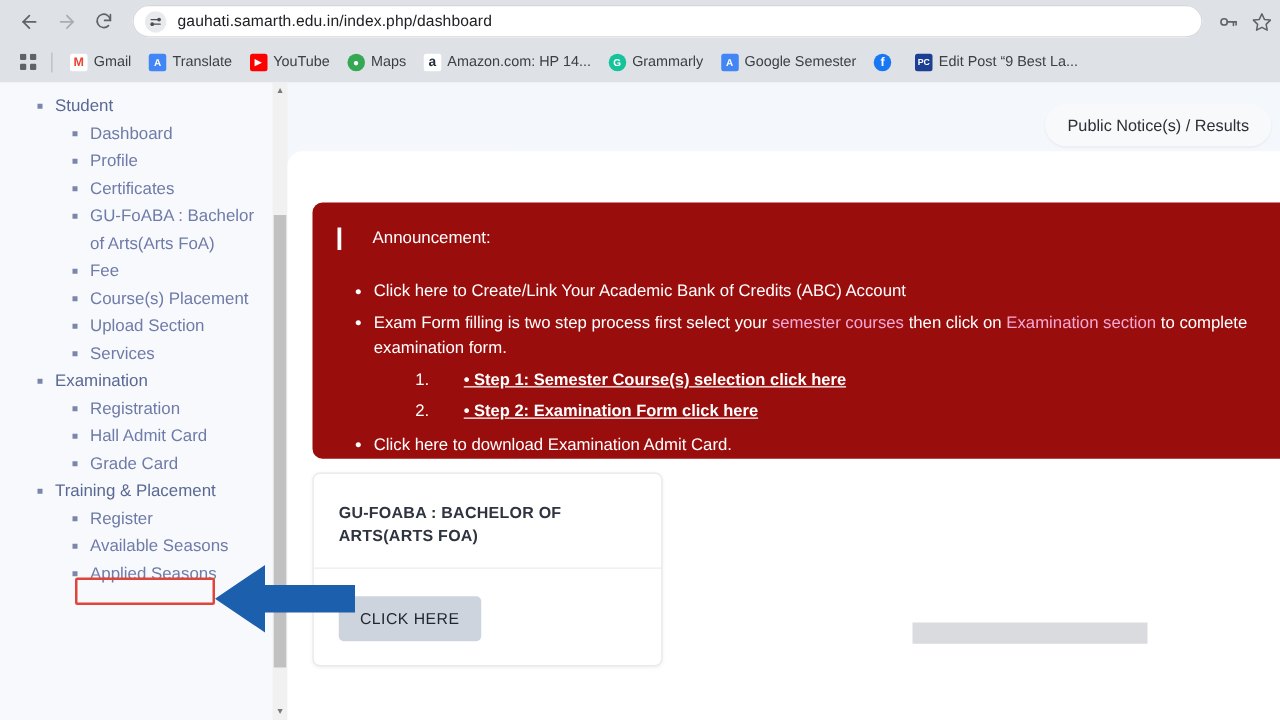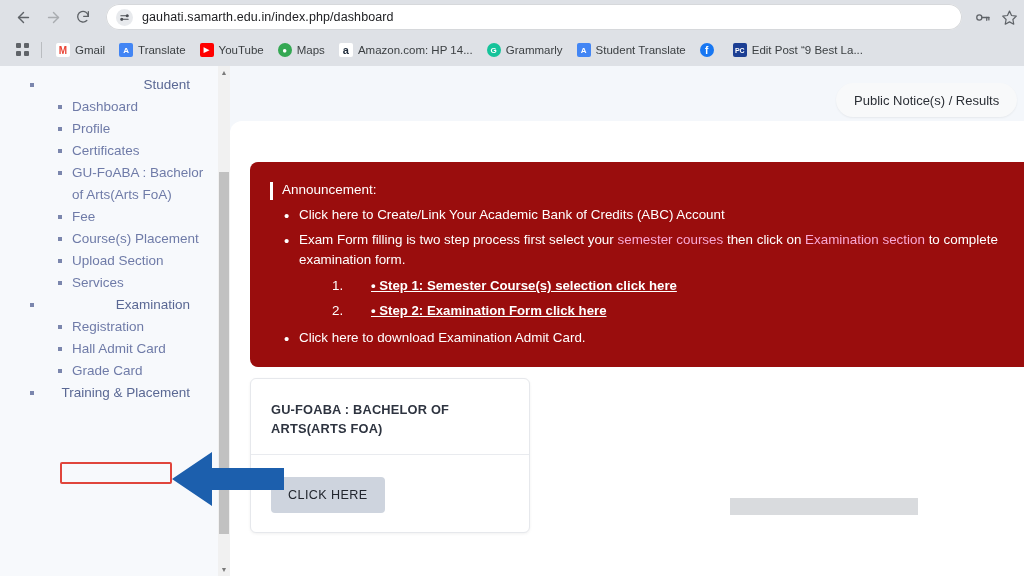--- a/index.html
+++ b/index.html
@@ -89,21 +89,21 @@
   .nav li { position: relative; }
   .nav .item {
     display: block; color: #6f7ba8; font-size: 13.5px; line-height: 22px;
     text-decoration: none; padding: 0 0 0 14px; position: relative;
     max-width: 160px;
   }
   .nav .item::before {
     content: ""; position: absolute; left: 0; top: 9px;
     width: 4px; height: 4px; background: #7b86ad;
   }
-  .nav .item.sec { color: #5a6894; text-align: right; }
+  .nav .item.sec { color: #5a6894; }
   .nav .item.hl {
     color: #6f7ba8;
     display: inline-block;
     padding: 0 0 0 14px;
     text-align: right;
   }
   .hl-box {
     position: absolute; left: 60px; top: 396px; width: 112px; height: 22px;
     border: 2px solid #e0453c; border-radius: 2px; pointer-events: none;
   }
@@ -147,21 +147,21 @@
   .announce {
     position: absolute; left: 20px; top: 96px; width: 794px; height: 205px;
     background: #9a0d0d; border-radius: 8px 0 0 8px;
     color: #ffffff; padding: 18px 20px 0 20px;
     font-size: 13.4px; line-height: 1.55;
   }
   .announce .bar {
     position: absolute; left: 20px; top: 20px; width: 3px; height: 18px;
     background: #ffffff;
   }
-  .announce .title { padding-left: 12px; font-size: 13.5px; margin-bottom: 4px; }
+  .announce .title { padding-left: 28px; font-size: 13.5px; margin-bottom: 22px; }
   .announce ul.dots { list-style: none; margin: 0 0 0 14px; }
   .announce ul.dots > li {
     position: relative; padding-left: 15px; margin-bottom: 4px;
   }
   .announce ul.dots > li::before {
     content: "\2022"; position: absolute; left: 0; top: -1px; font-size: 15px;
   }
   .announce ol {
     list-style: decimal; margin: 5px 0 6px 48px; color: #ffffff;
   }
@@ -283,21 +283,21 @@
       <a class="bm">
         <span class="favicon" style="color:#232f3e;background:#ffffff;font-size:11px;">a</span>
         <span>Amazon.com: HP 14...</span>
       </a>
       <a class="bm">
         <span class="favicon" style="color:#ffffff;background:#15c39a;border-radius:7px;font-size:8px;">G</span>
         <span>Grammarly</span>
       </a>
       <a class="bm">
         <span class="favicon" style="color:#ffffff;background:#4285f4;font-size:8px;">A</span>
-        <span>Student Translate</span>
+        <span>Google Semester</span>
       </a>
       <a class="bm">
         <span class="favicon" style="color:#ffffff;background:#1877f2;border-radius:7px;font-size:10px;">f</span>
         <span></span>
       </a>
       <a class="bm">
         <span class="favicon" style="color:#ffffff;background:#1c3f94;font-size:7px;">PC</span>
         <span>Edit Post “9 Best La...</span>
       </a>
     </div>
@@ -346,20 +346,31 @@
                   <span class="item">Registration</span>
                 </li>
               <li>
                   <span class="item">Hall Admit Card</span>
                 </li>
               <li><span class="item hl">Grade Card</span></li>
             </ul>
           </li>
           <li>
             <span class="item sec">Training &amp; Placement</span>
+            <ul class="lvl2">
+              <li>
+                  <span class="item">Register</span>
+                </li>
+              <li>
+                  <span class="item">Available Seasons</span>
+                </li>
+              <li>
+                  <span class="item">Applied Seasons</span>
+                </li>
+            </ul>
           </li>
         </ul>
       </div>
 
     </div>
 
     <div class="hl-box"></div>
 
     <div class="sb-track"></div>
     <div class="sb-arrow up">▲</div>

